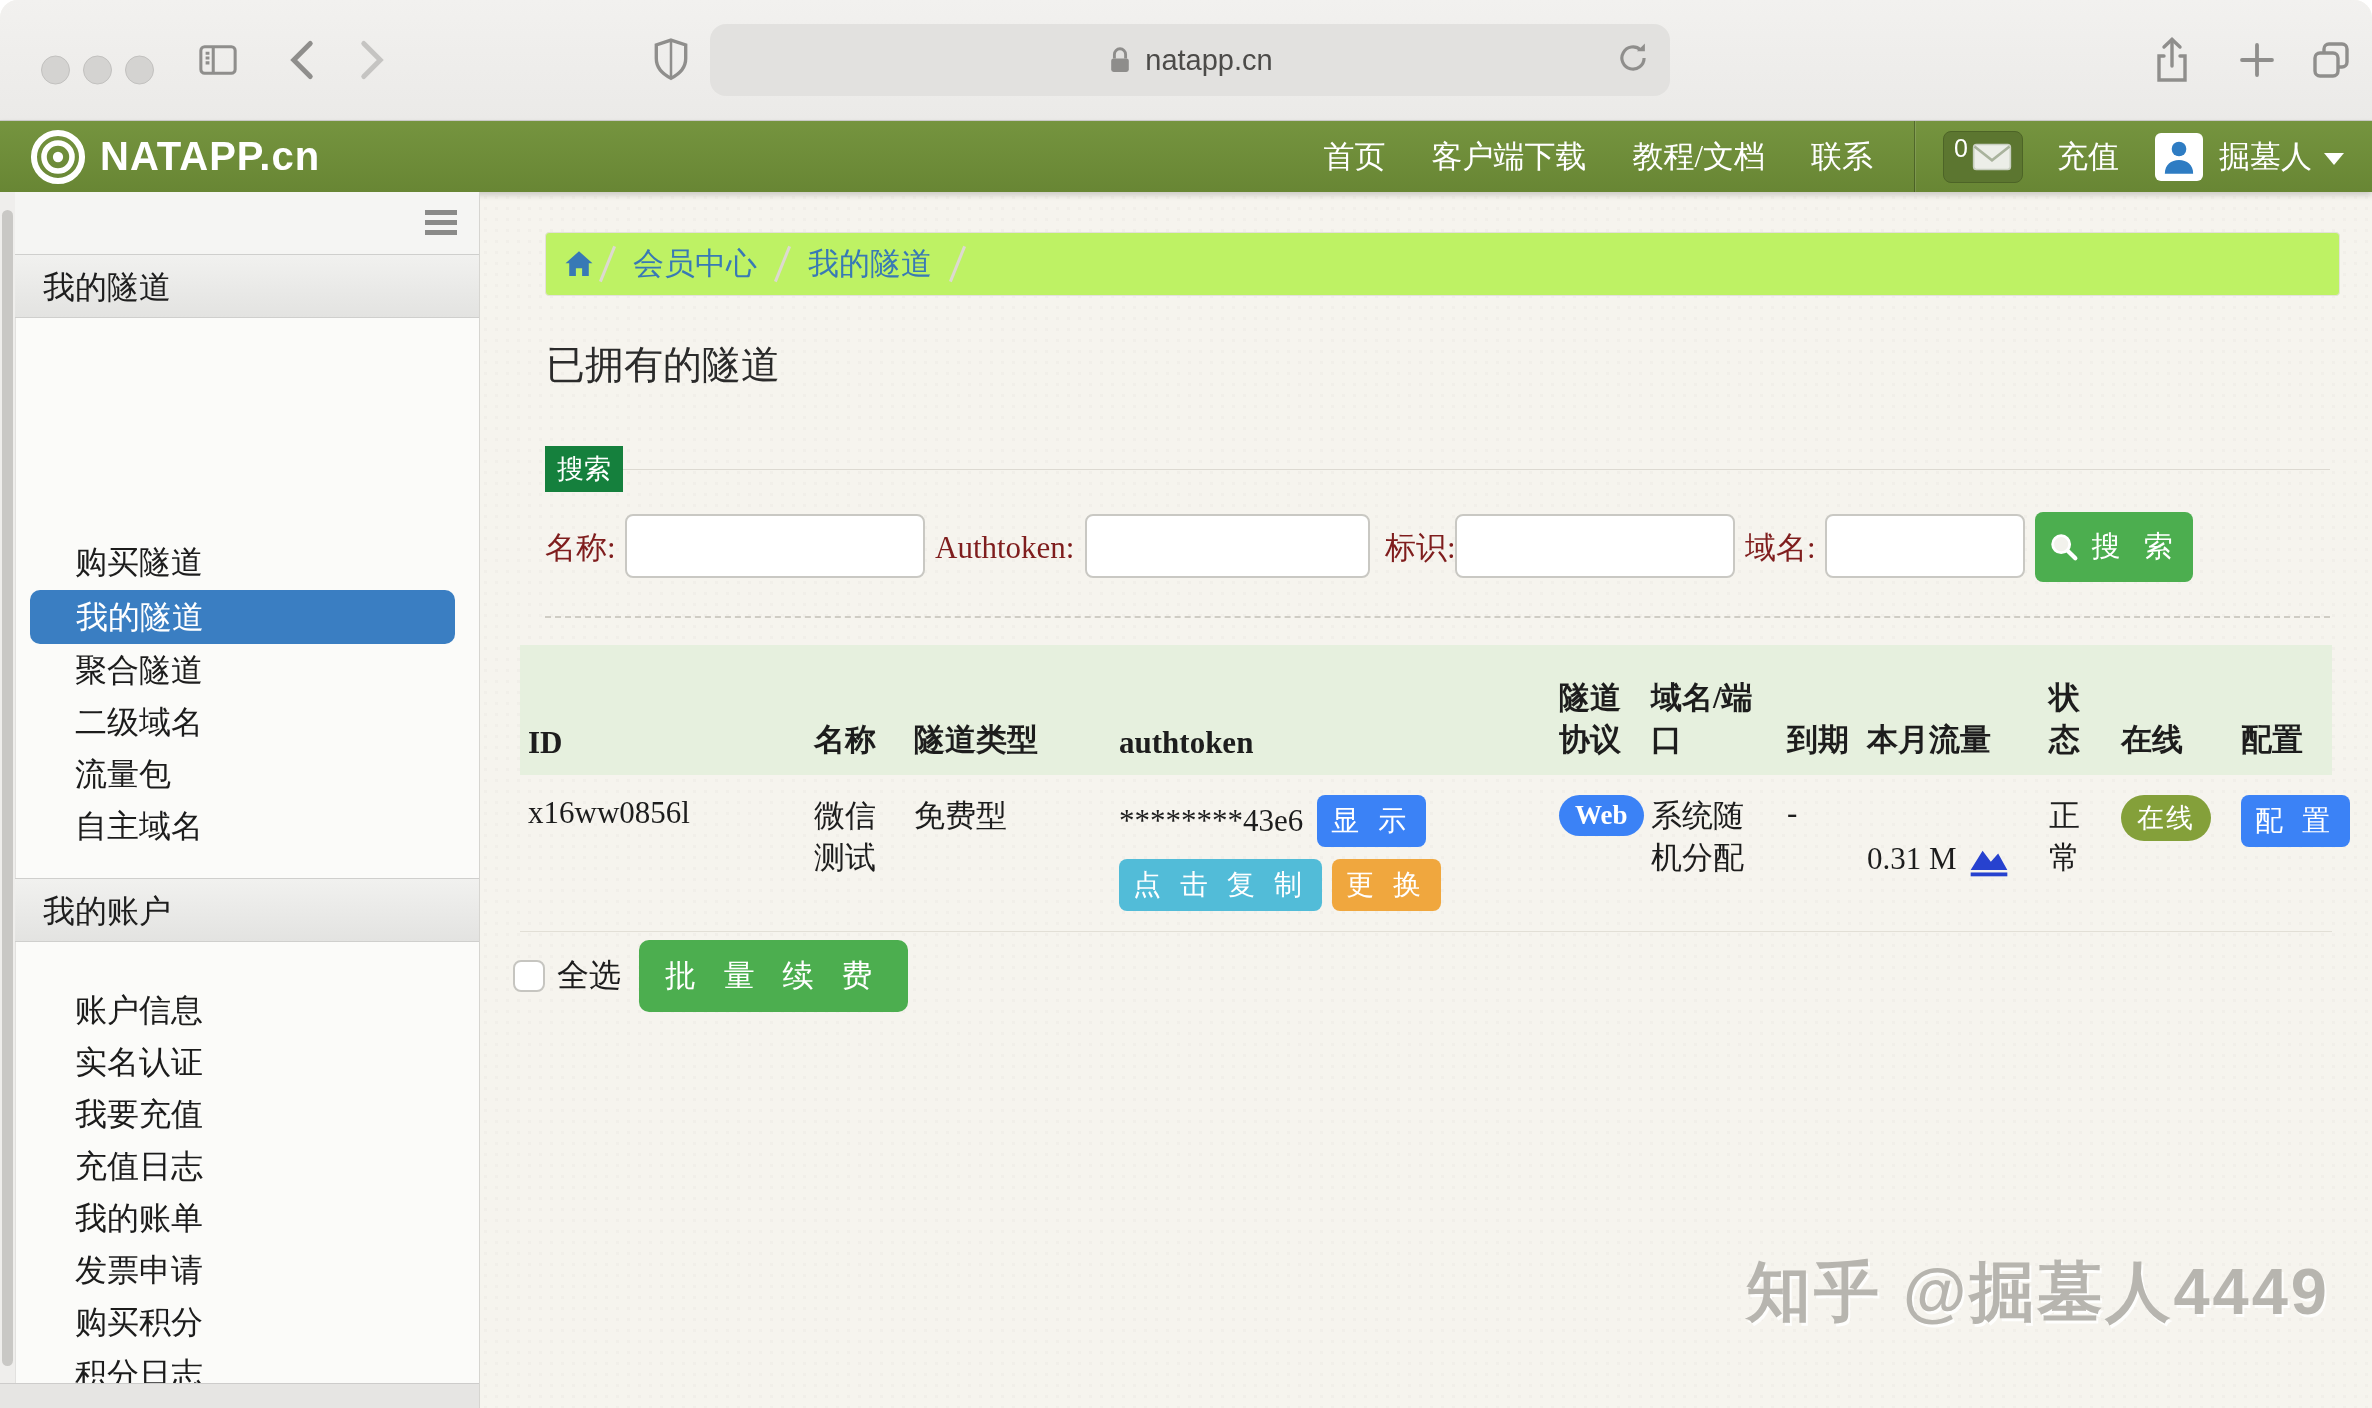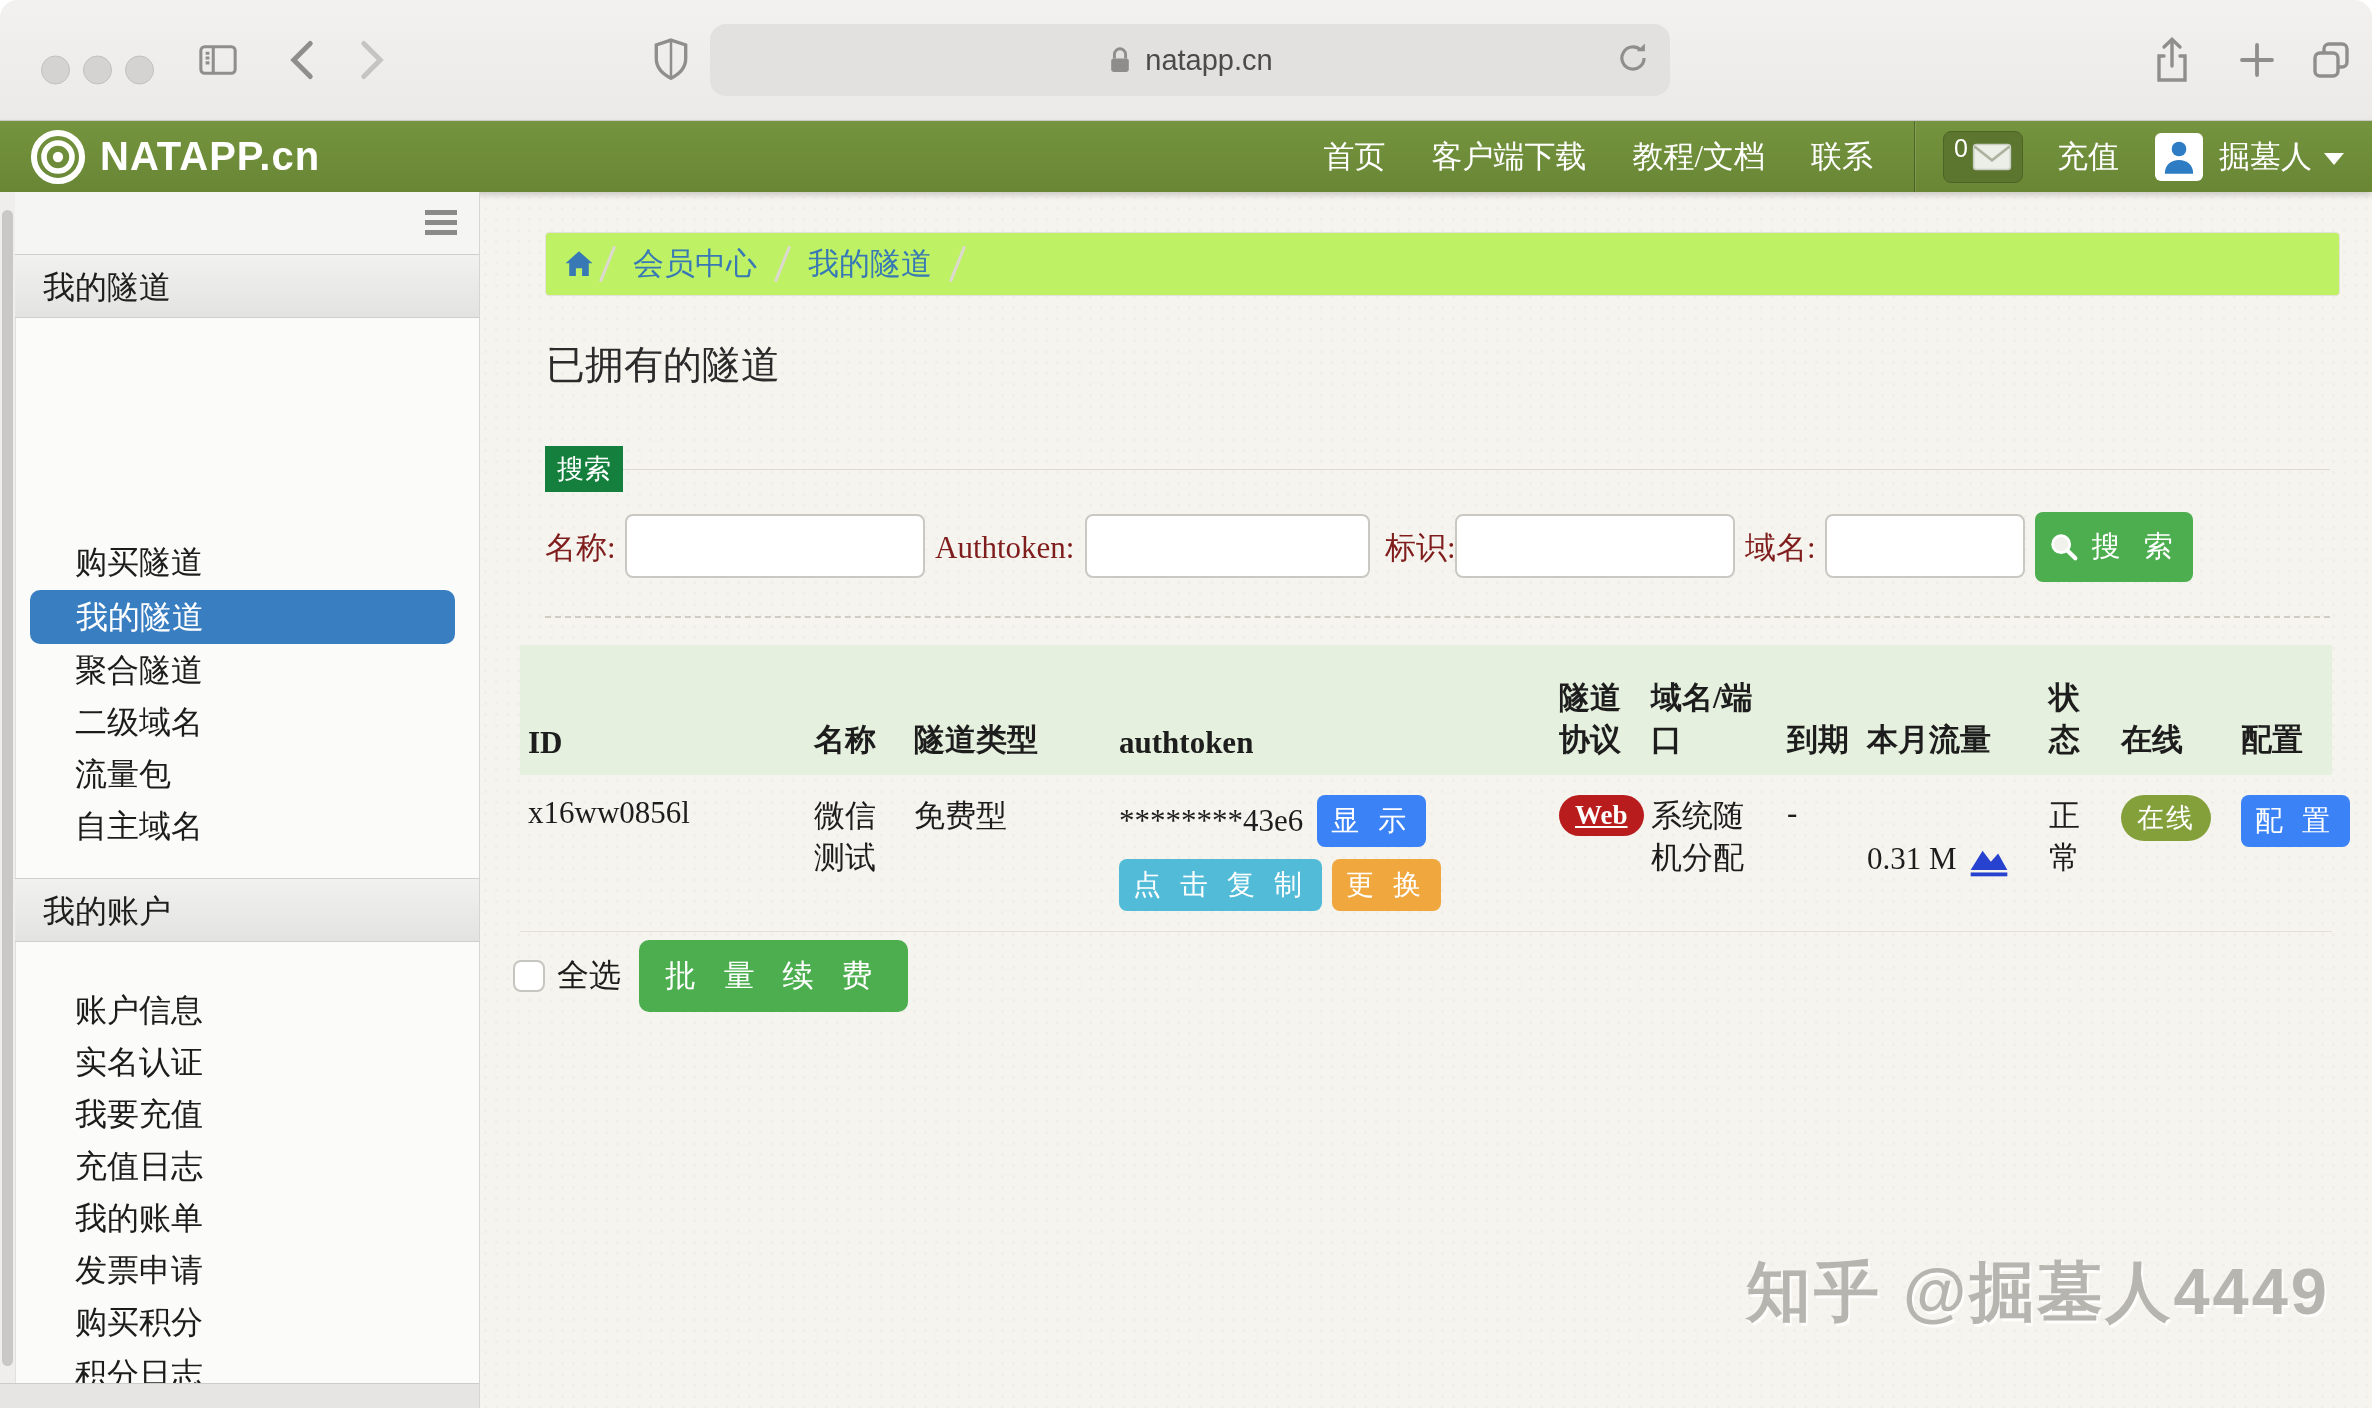--- a/index.html
+++ b/index.html
@@ -98,21 +98,21 @@
   .btn{display:inline-block;border:none;border-radius:8px;color:#fff;font-size:28px;
        letter-spacing:6px;padding:7px 14px;cursor:pointer;white-space:nowrap;
        font-family:"Liberation Serif","DejaVu Serif",serif;}
   .btn-green{background:#3b82f6;}
   .btn-info{background:#52bcd8;}
   .btn-warn{background:#f0a73e;}
   .token-line1{display:flex;align-items:center;gap:14px;white-space:nowrap;}
   .token-line2{margin-top:12px;display:flex;gap:10px;}
   .pill{display:inline-block;border-radius:24px;color:#fff;font-size:27px;font-weight:bold;
         padding:5px 16px;white-space:nowrap;}
-  .pill-web{background:#b91c1c;text-decoration:underline;}
+  .pill-web{background:#3b82f6;}
   .pill-online{background:#84a03a;font-weight:normal;letter-spacing:2px;}
   .traffic-cell{display:flex;align-items:flex-start;gap:10px;white-space:nowrap;margin-top:46px;}
 
   .batch-row{position:absolute;left:33px;top:748px;display:flex;align-items:center;}
   .cbx{appearance:none;-webkit-appearance:none;width:32px;height:32px;border:2px solid #c6c5c0;
        border-radius:8px;background:#fff;margin:0;cursor:pointer;}
   .selall{font-size:32px;color:#1d1d1d;margin:0 18px 0 12px;}
   .batch-btn{background:#4cae4f;border:none;border-radius:10px;color:#fff;font-size:31px;
              letter-spacing:10px;padding:15px 26px;cursor:pointer;
              font-family:"Liberation Serif","DejaVu Serif",serif;}

